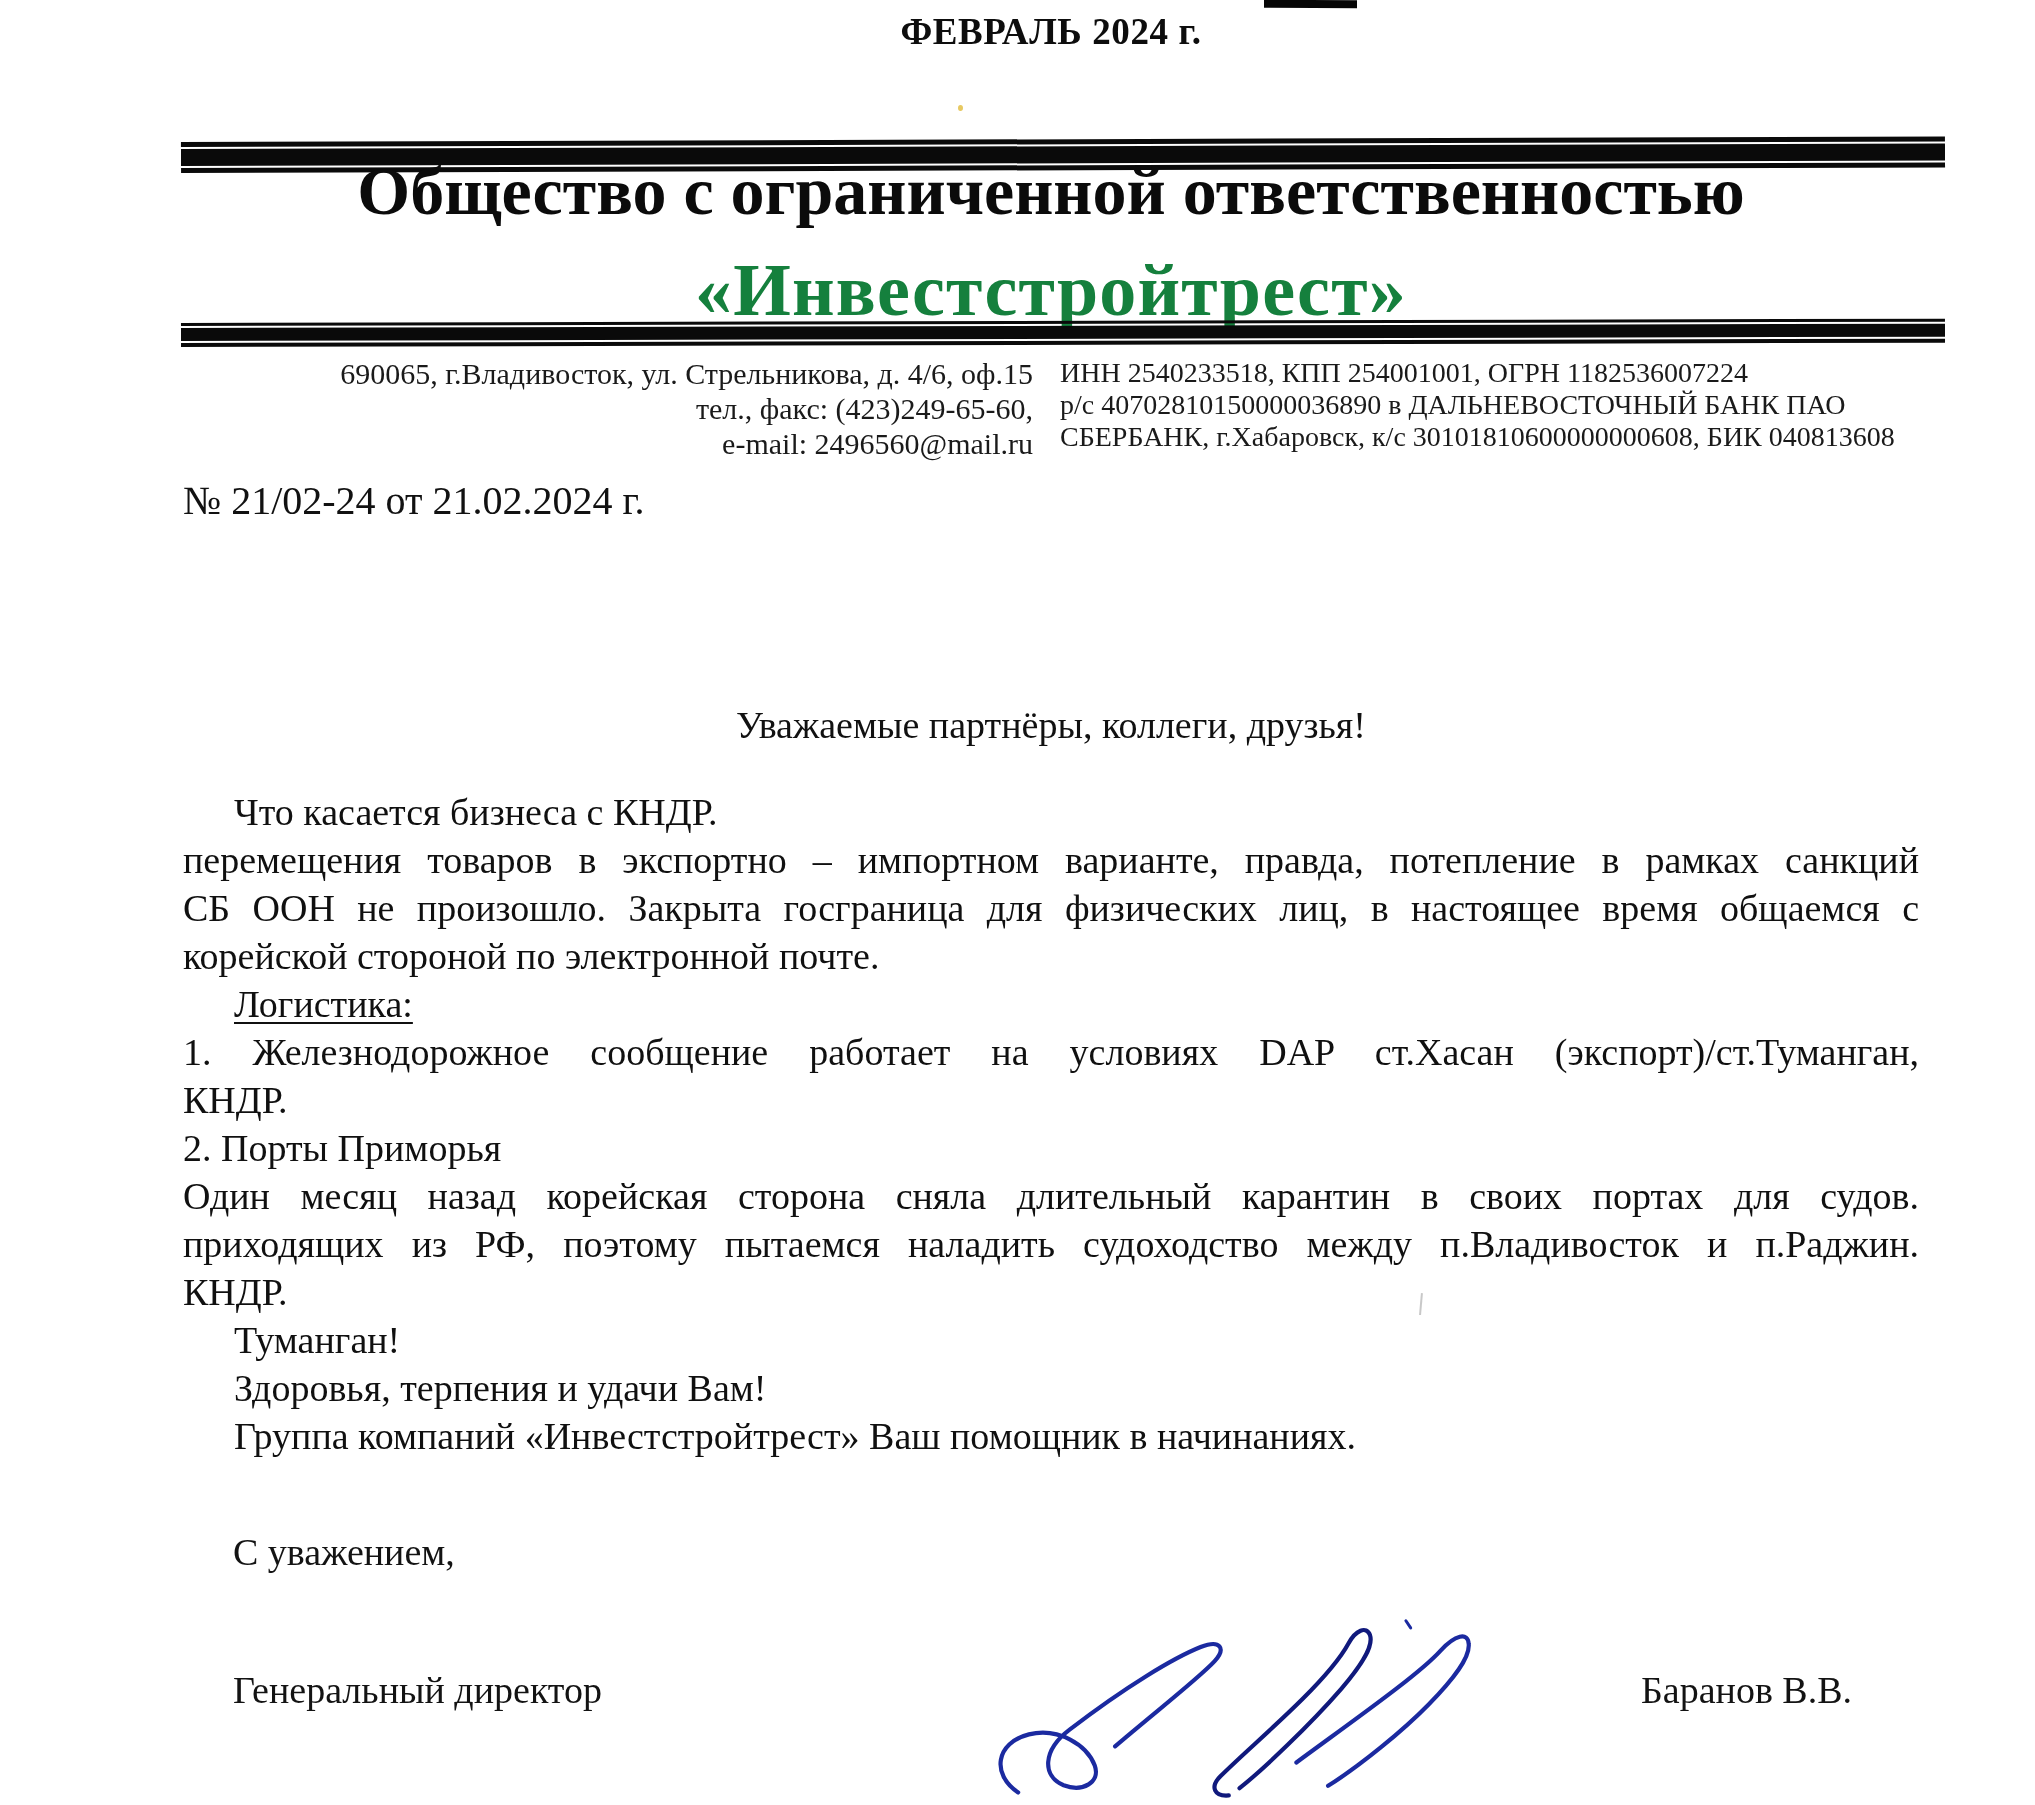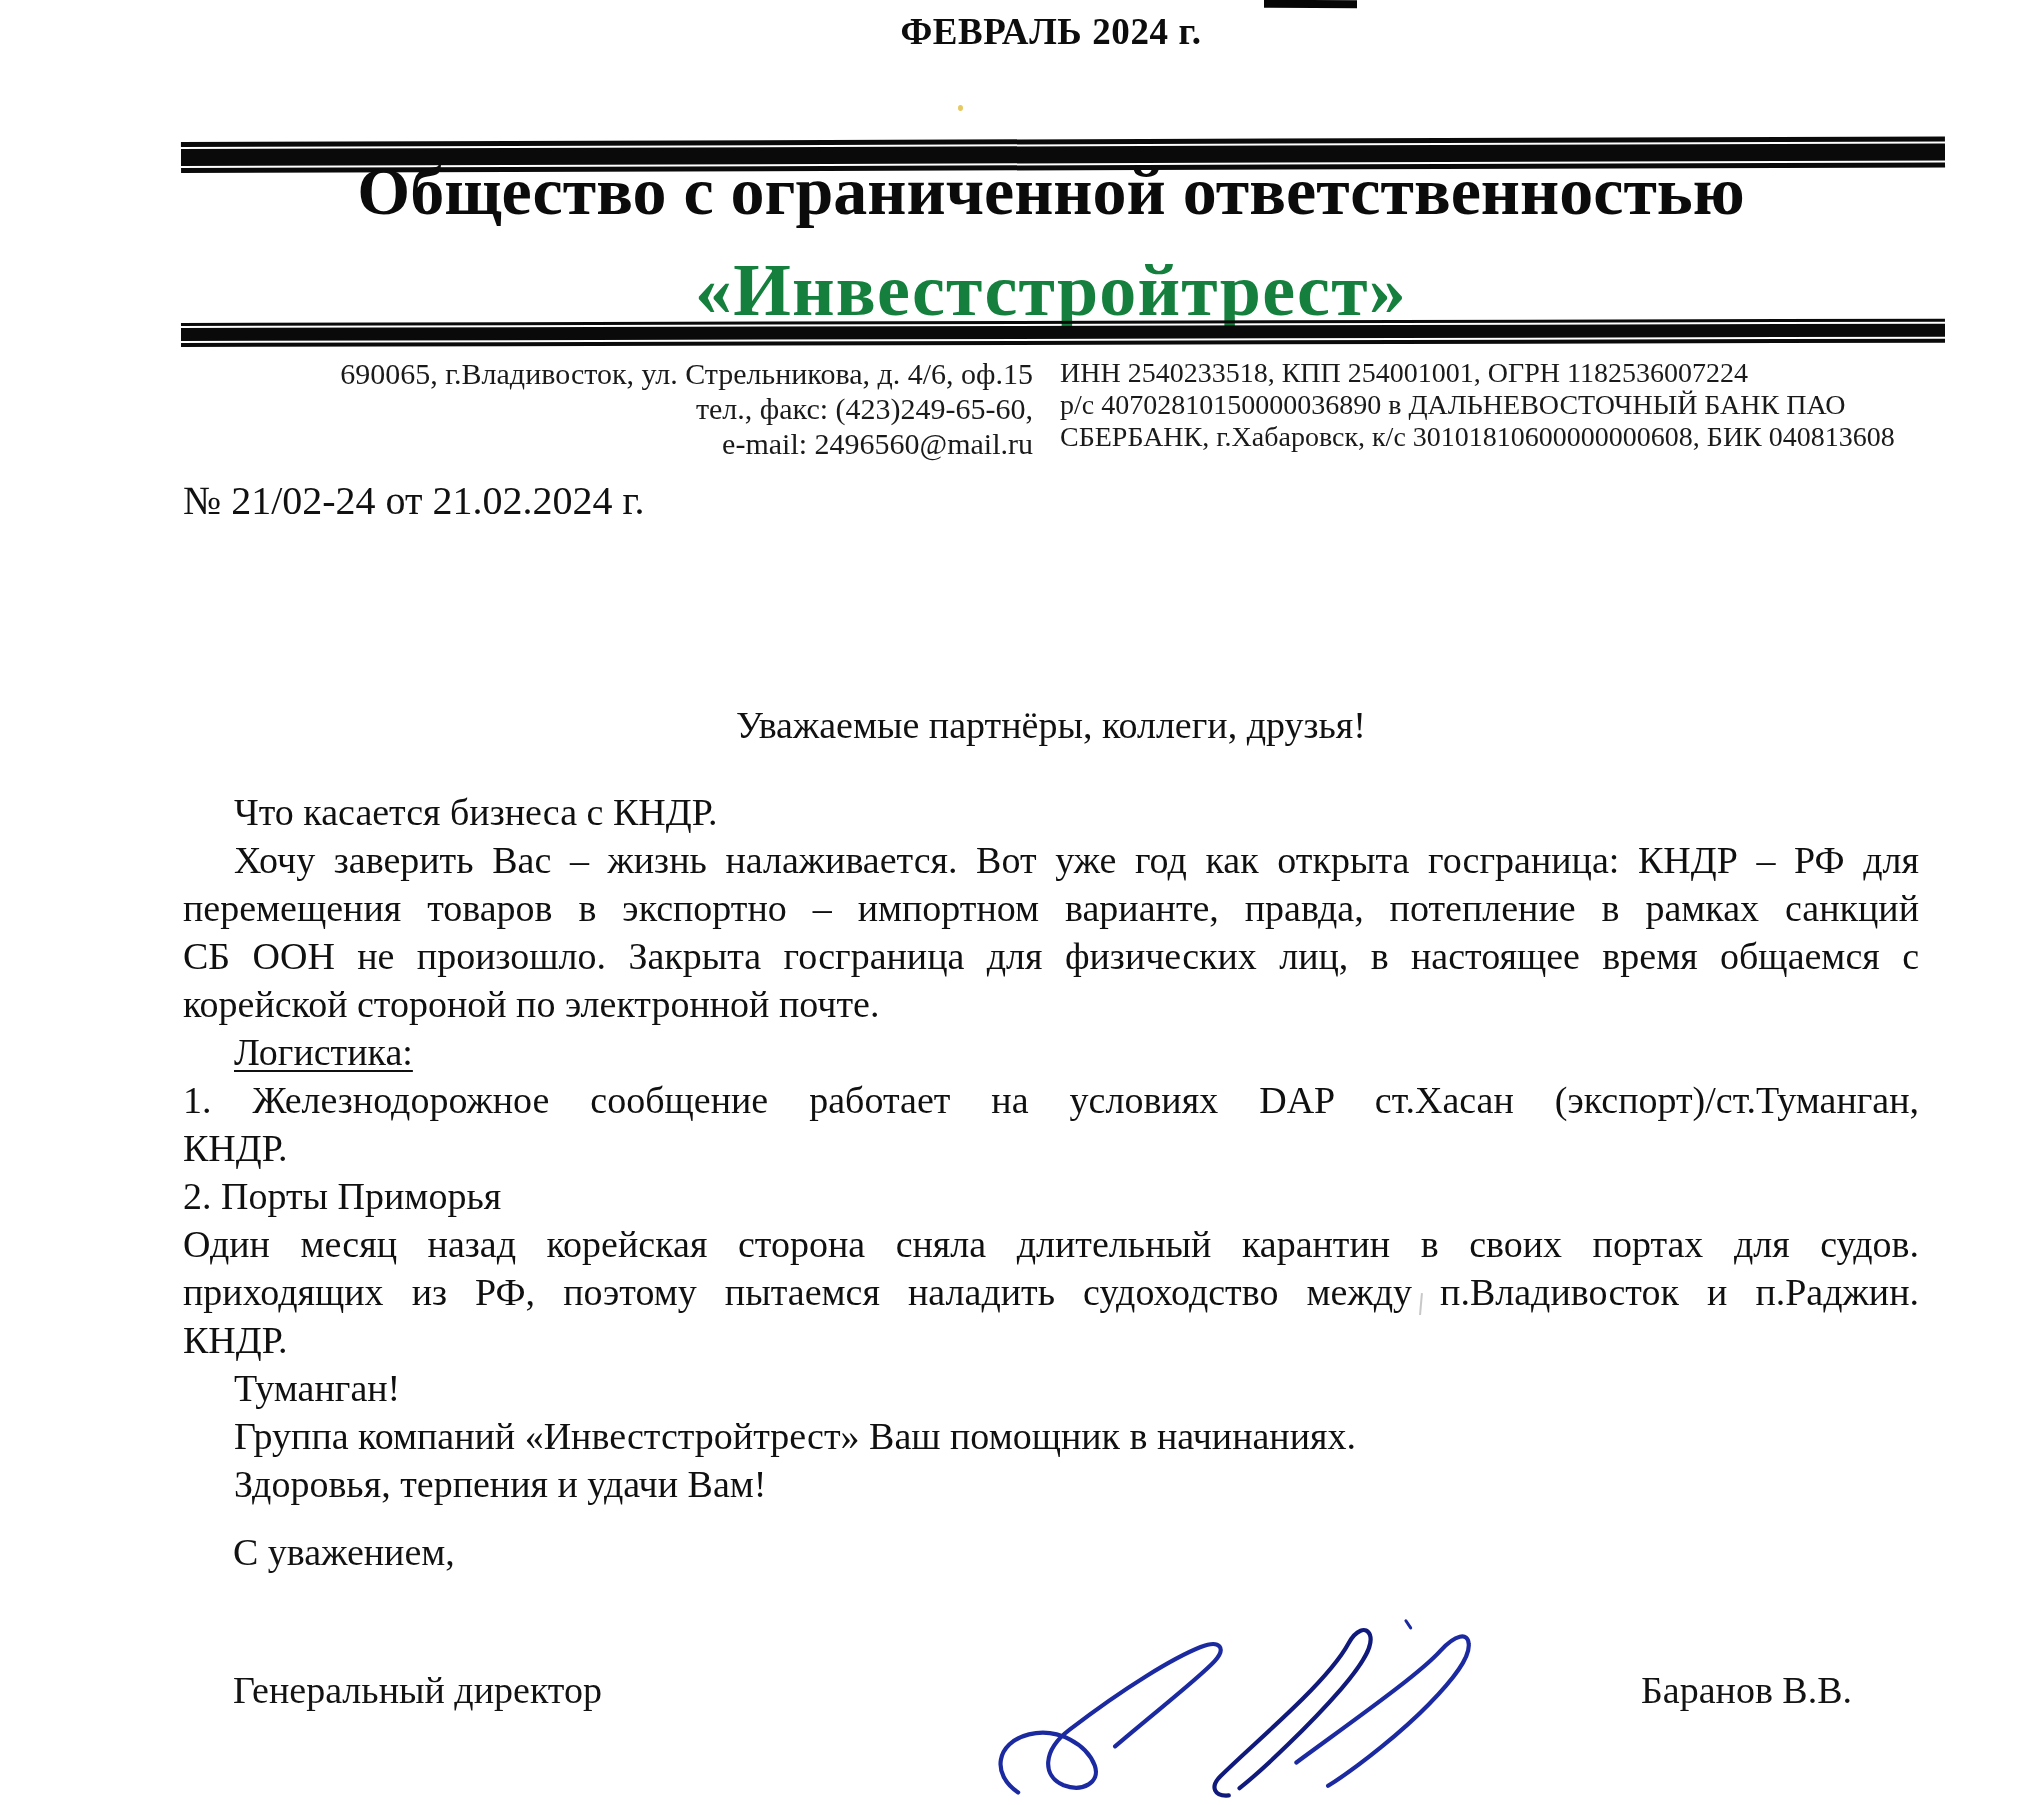--- a/index.html
+++ b/index.html
@@ -80,34 +80,33 @@
   <div>р/с 40702810150000036890 в ДАЛЬНЕВОСТОЧНЫЙ БАНК ПАО</div>
   <div>СБЕРБАНК, г.Хабаровск, к/с 30101810600000000608, БИК 040813608</div>
 </div>
 
 <div class="abs ref-line">№ 21/02-24 от 21.02.2024 г.</div>
 
 <div class="abs salutation">Уважаемые партнёры, коллеги, друзья!</div>
 
 <div class="abs body-block">
   <div class="bl ind">Что касается бизнеса с КНДР.</div>
-  <div class="bl ind jl">Хочу заверить Вас – жизнь налаживается. Вот уже год как открыта госграница: КНДР – РФ для</div>
   <div class="bl jl">перемещения товаров в экспортно – импортном варианте, правда, потепление в рамках санкций</div>
   <div class="bl jl">СБ ООН не произошло. Закрыта госграница для физических лиц, в настоящее время общаемся с</div>
   <div class="bl">корейской стороной по электронной почте.</div>
   <div class="bl ind"><span class="u">Логистика:</span></div>
   <div class="bl jl">1. Железнодорожное сообщение работает на условиях DAP ст.Хасан (экспорт)/ст.Туманган,</div>
   <div class="bl">КНДР.</div>
   <div class="bl">2. Порты Приморья</div>
   <div class="bl jl">Один месяц назад корейская сторона сняла длительный карантин в своих портах для судов.</div>
   <div class="bl jl">приходящих из РФ, поэтому пытаемся наладить судоходство между п.Владивосток и п.Раджин.</div>
   <div class="bl">КНДР.</div>
   <div class="bl ind">Туманган!</div>
+  <div class="bl ind">Здоровья, терпения и удачи Вам!</div>
   <div class="bl ind">Группа компаний «Инвестстройтрест» Ваш помощник в начинаниях.</div>
-  <div class="bl ind">Здоровья, терпения и удачи Вам!</div>
 </div>
 
 <div class="abs closing">С уважением,</div>
 
 <div class="abs signer-title">Генеральный директор</div>
 <div class="abs signer-name">Баранов В.В.</div>
 
 <div class="abs sig-wrap">
   <svg viewBox="0 0 1000 366" xmlns="http://www.w3.org/2000/svg">
 

